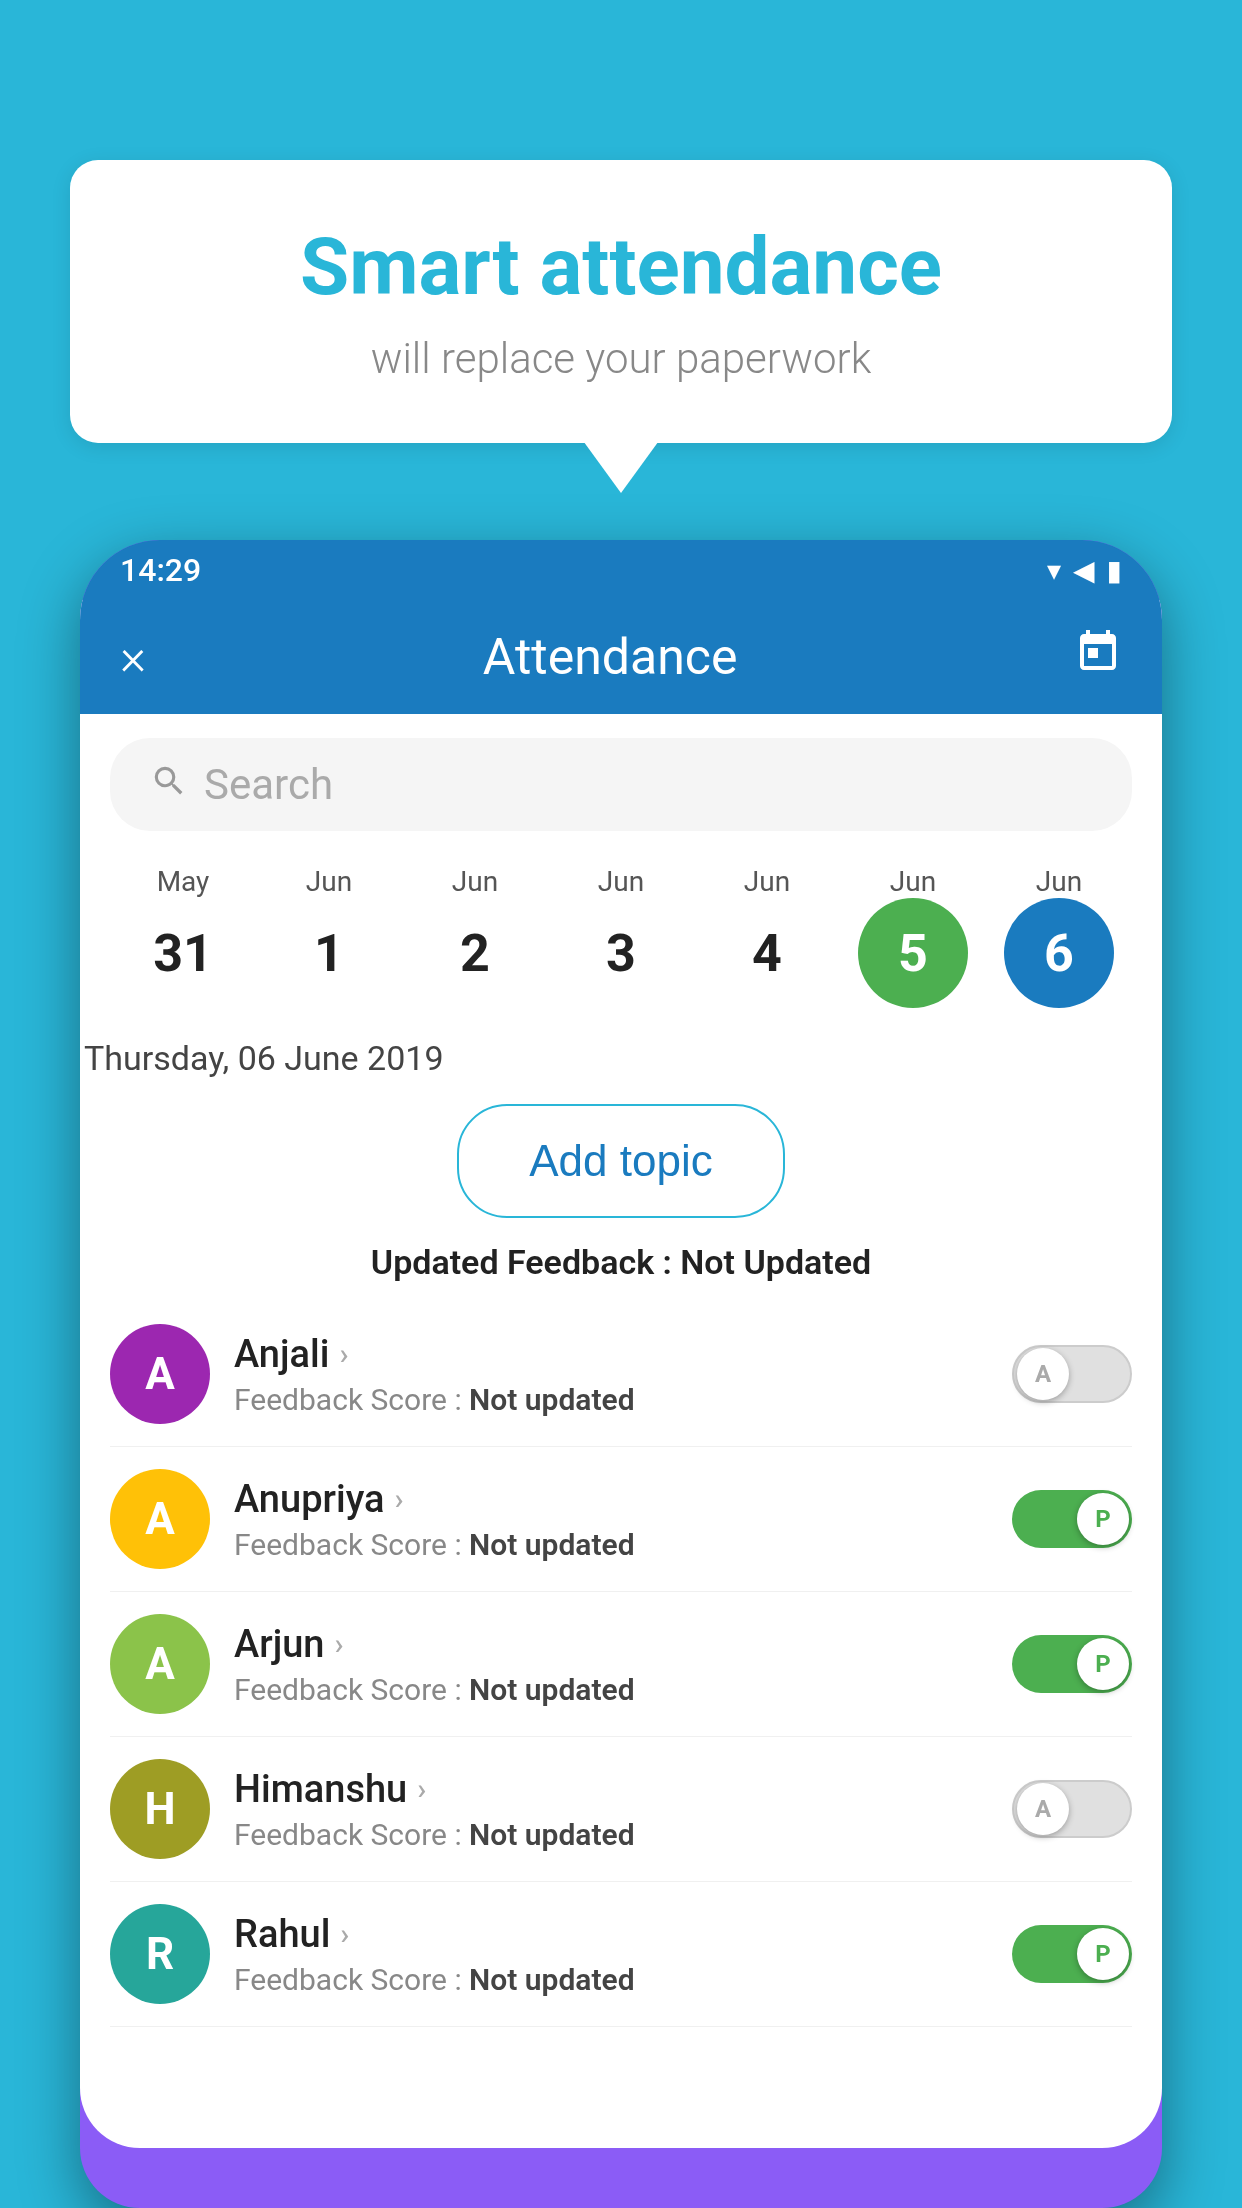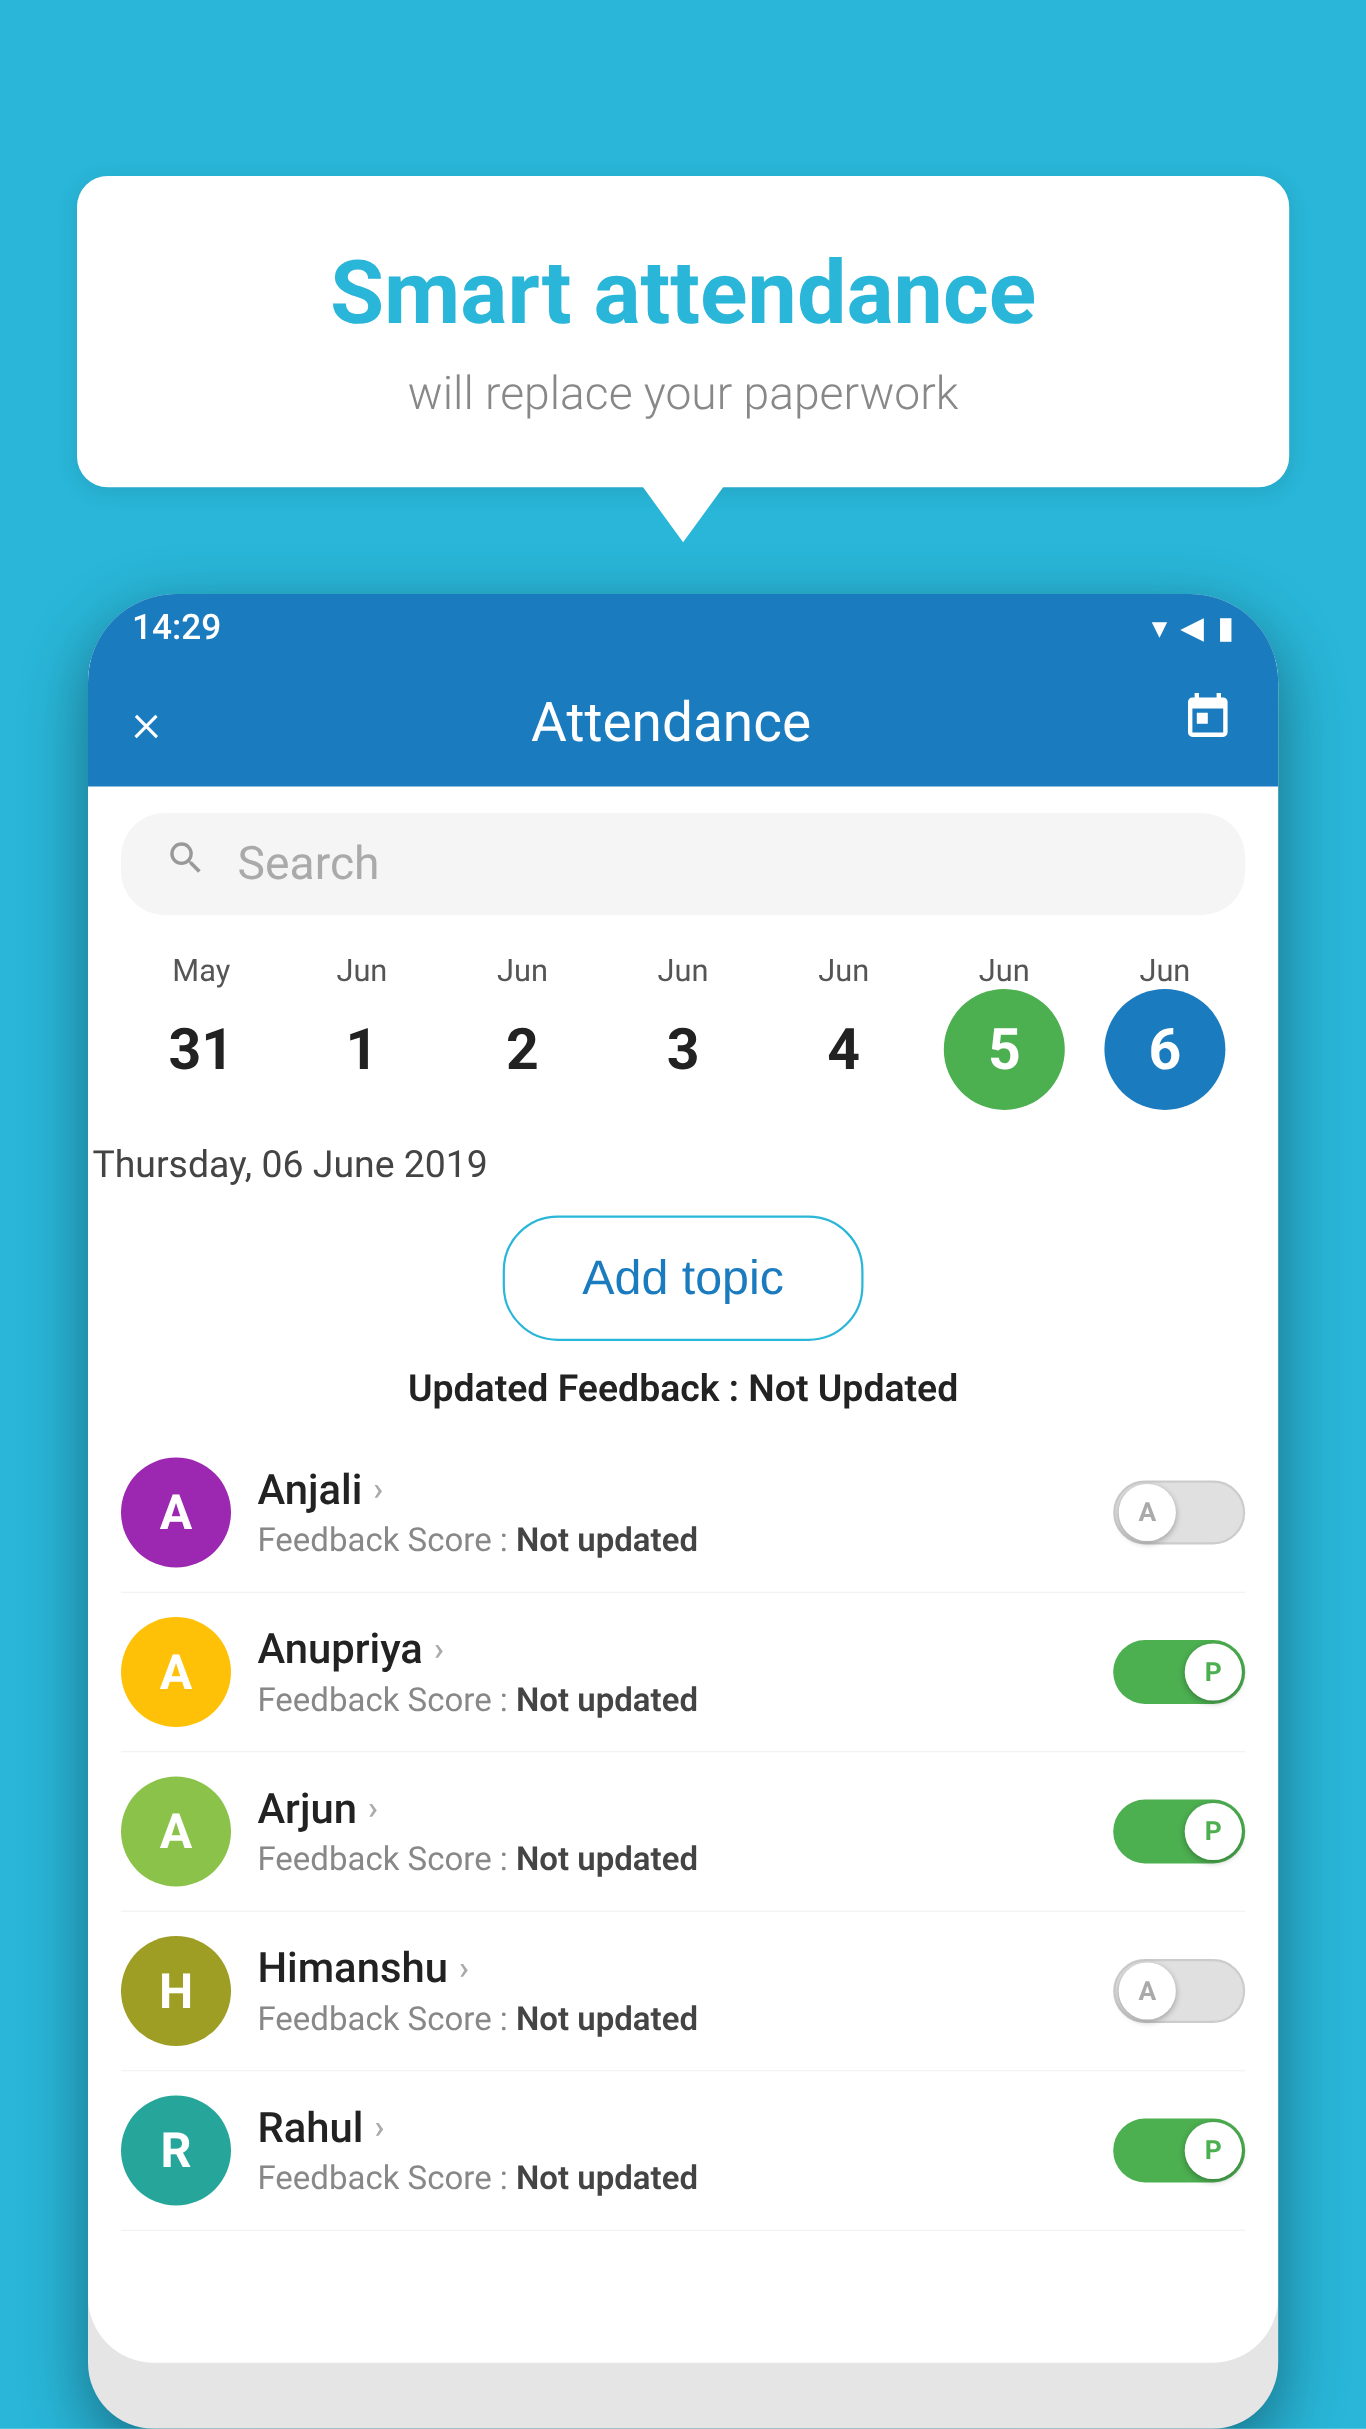--- a/index.html
+++ b/index.html
@@ -56,21 +56,21 @@
       font-weight: 300;
     }
 
     
     .phone-frame {
       position: absolute;
       top: 540px;
       left: 80px;
       right: 80px;
       bottom: 0;
-      background: #e5e5e5;
+      background: #8b5cf6;
       border-radius: 80px 80px 60px 60px;
       padding: 0;
       overflow: hidden;
       box-shadow: 0 20px 60px rgba(0,0,0,0.4);
     }
 
     .status-bar {
       background: #1a7bbf;
       height: 60px;
       display: flex;
@@ -131,22 +131,22 @@
       color: white;
       font-size: 42px;
     }
 
     .search-bar {
       background: #f5f5f5;
       margin: 24px 30px;
       border-radius: 40px;
       padding: 22px 40px;
       display: flex;
-      align-items: flex-start;
-      gap: 28px;
+      align-items: flex-end;
+      gap: 16px;
     }
 
     .search-icon {
       color: #999;
       font-size: 38px;
     }
 
     .search-text {
       font-size: 42px;
       color: #aaa;

